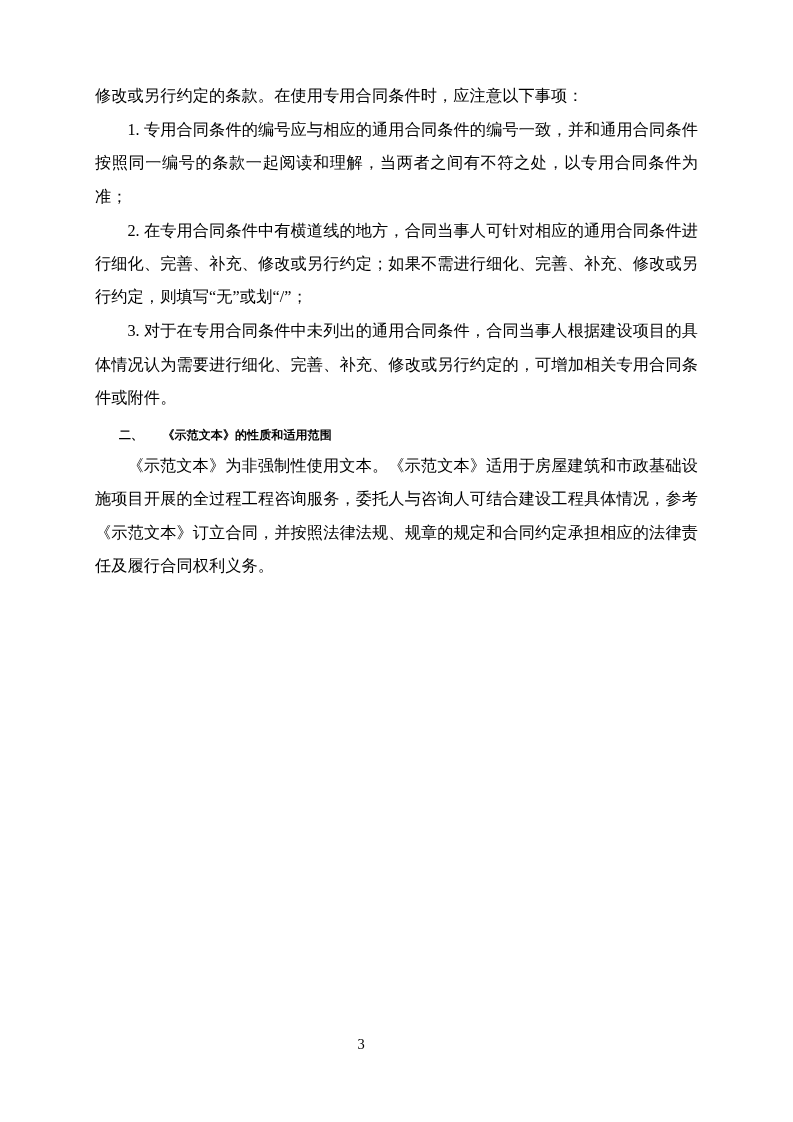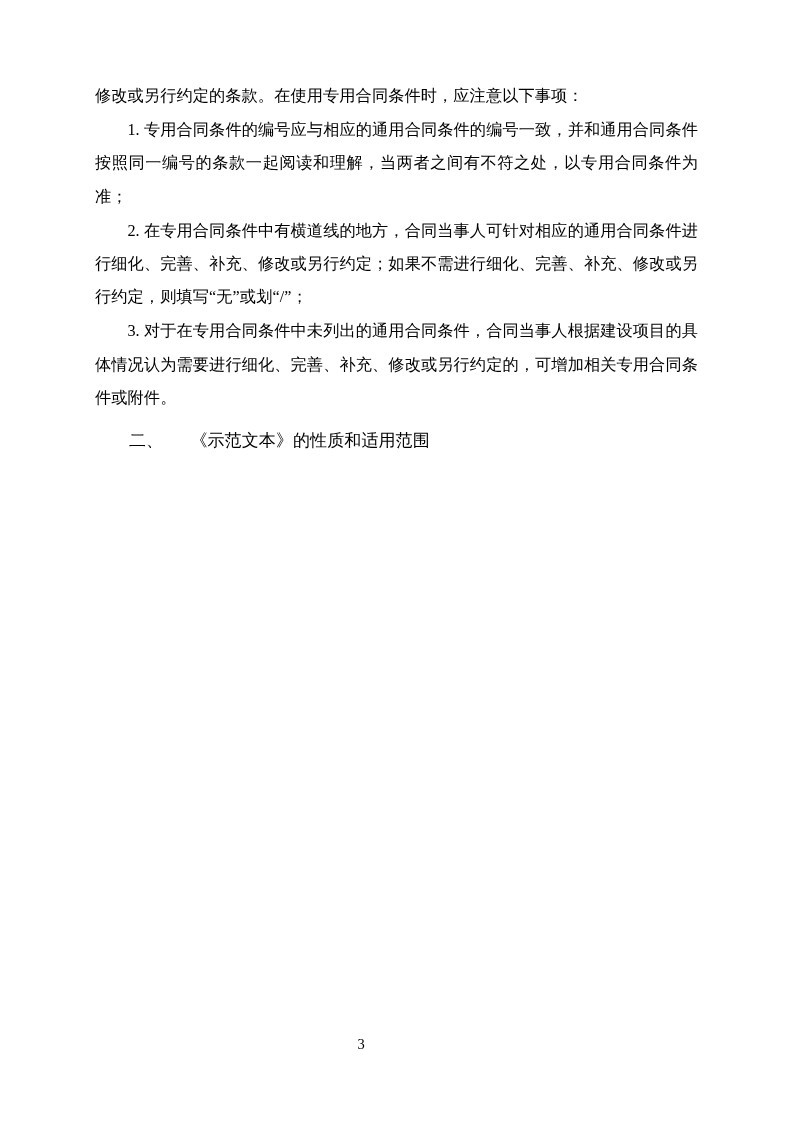--- a/index.html
+++ b/index.html
@@ -30,23 +30,23 @@
     line-height: 2.06;
     text-align: justify;
     text-justify: inter-ideograph;
     margin: 0 0 0.5px 0;
     letter-spacing: 0.1px;
   }
   .indent {
     text-indent: 2em;
   }
   .heading {
-    font-size: 17px;
+    font-size: 12px;
     line-height: 2.06;
-    font-weight: normal;
+    font-weight: bold;
     margin: 8px 0 2px 0;
     text-indent: 2em;
     letter-spacing: 0.1px;
   }
   .heading .gap {
     display: inline-block;
     width: 1.6em;
   }
   .pagenum {
     position: absolute;
@@ -69,18 +69,19 @@
     <p class="para indent">1. 专用合同条件的编号应与相应的通用合同条件的编号一致，并和通用合同条件按照同一编号的条款一起阅读和理解，当两者之间有不符之处，以专用合同条件为准；</p>
 
     <p class="para indent">2. 在专用合同条件中有横道线的地方，合同当事人可针对相应的通用合同条件进行细化、完善、补充、修改或另行约定；如果不需进行细化、完善、补充、修改或另行约定，则填写“无”或划“/”；</p>
 
     <p class="para indent">3. 对于在专用合同条件中未列出的通用合同条件，合同当事人根据建设项目的具体情况认为需要进行细化、完善、补充、修改或另行约定的，可增加相关专用合同条件或附件。</p>
 
     <p class="heading">
       <span>二、</span><span class="gap"></span><span>《示范文本》的性质和适用范围</span>
     </p>
 
+    <p class="para indent">《示范文本》为非强制性使用文本。《示范文本》适用于房屋建筑和市政基础设施项目开展的全过程工程咨询服务，委托人与咨询人可结合建设工程具体情况，参考《示范文本》订立合同，并按照法律法规、规章的规定和合同约定承担相应的法律责任及履行合同权利义务。</p>
 
 
   </div>
 
   <div class="pagenum">3</div>
 </div>
 
 </body></html>

